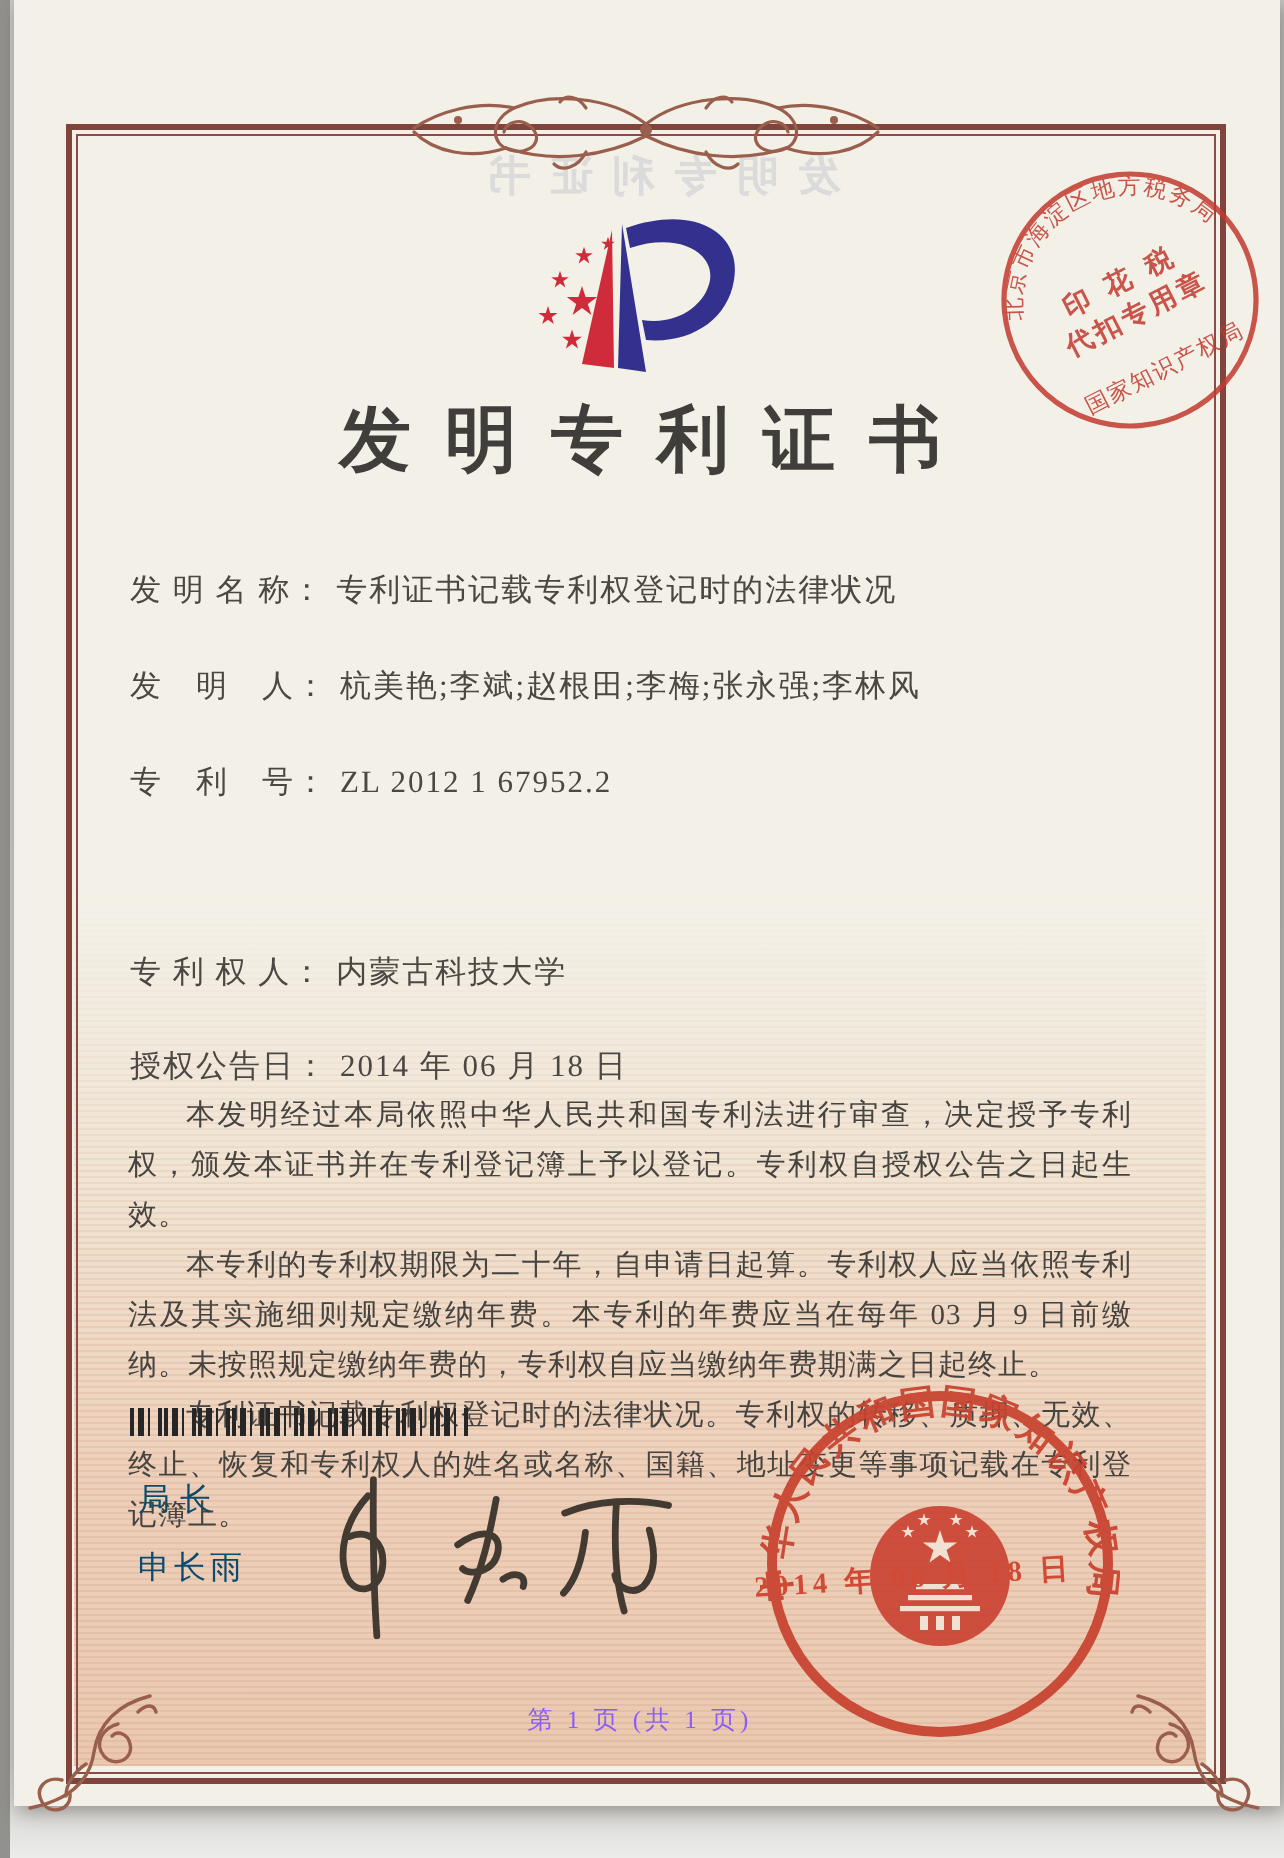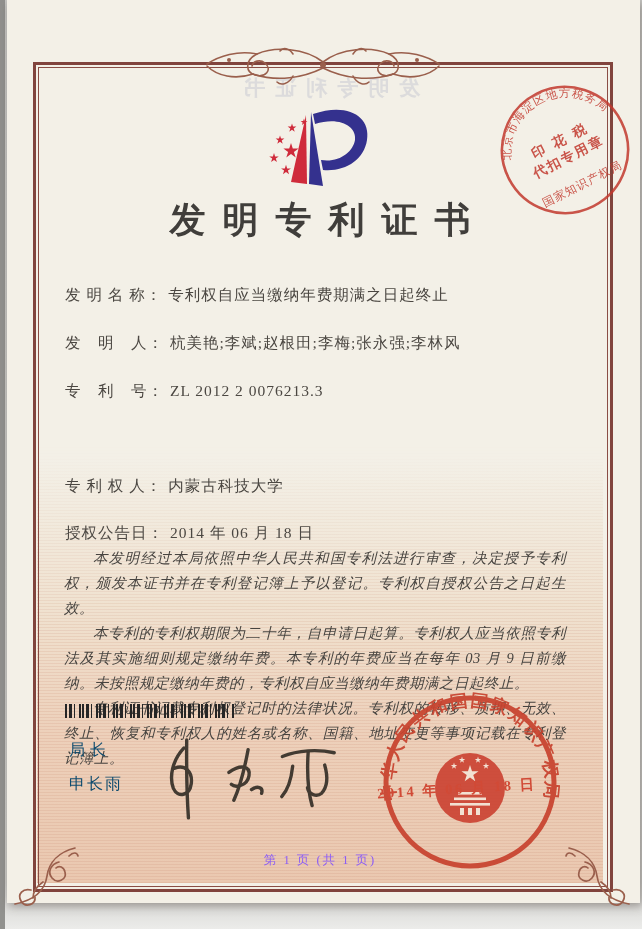--- a/index.html
+++ b/index.html
@@ -45,21 +45,21 @@
     font-size:15px;letter-spacing:2px;color:#4b4742;white-space:nowrap;
   }
   .logo-wrap{position:absolute;left:26px;top:102px;width:574px;text-align:center;z-index:3;}
   .title{
     position:absolute;left:26px;top:196px;width:574px;text-align:center;z-index:4;
     font-size:36px;font-weight:600;color:#403e3b;letter-spacing:17px;text-indent:17px;margin:0;
   }
   .field-row{position:absolute;left:58px;z-index:4;font-size:15.5px;color:#4b4742;white-space:nowrap;letter-spacing:1px;}
   .field-row .val{margin-left:6px;}
   .f1{top:285px}.f2{top:333px}.f3{top:381px}.f4{top:428px}.f5{top:476px}.f6{top:523px}
-  .body-text{position:absolute;left:57px;top:546px;width:502px;z-index:4;font-style:italic;}
+  .body-text{position:absolute;left:57px;top:546px;width:502px;z-index:4;}
   .body-text p{
     margin:0;font-size:14.5px;line-height:25px;color:#474440;
     text-indent:2em;letter-spacing:.5px;text-align:justify;
   }
   .barcode{
     position:absolute;left:58px;top:704px;width:170px;height:14px;z-index:4;
     background:repeating-linear-gradient(90deg,
       #262626 0 2px,transparent 2px 4px,#262626 4px 7px,transparent 7px 9px,
       #262626 9px 10px,transparent 10px 14px,#262626 14px 16px,transparent 16px 17px);
   }
@@ -143,27 +143,27 @@
       <use href="#star" transform="translate(19,38) scale(4.6)" fill="#cf2b3b"></use>
       <use href="#star" transform="translate(31,26) scale(4.6)" fill="#cf2b3b"></use>
       <use href="#star" transform="translate(43,20) scale(3.6)" fill="#cf2b3b"></use>
       <use href="#star" transform="translate(25,68) scale(5.2)" fill="#cf2b3b"></use>
     </svg>
   </div>
 
   <h1 class="title">发明专利证书</h1>
 
   <div class="field-row f1">
-    <span class="lbl">发 明 名 称：</span><span class="val">专利权自应当缴纳年费期满之日起终止</span>
+    <span class="lbl">发 明 名 称：</span><span class="val">专利证书记载专利权登记时的法律状况</span>
   </div>
   <div class="field-row f2">
     <span class="lbl">发　明　人：</span><span class="val">杭美艳;李斌;赵根田;李梅;张永强;李林风</span>
   </div>
   <div class="field-row f3">
-    <span class="lbl">专　利　号：</span><span class="val">ZL 2012 2 0076213.3</span>
+    <span class="lbl">专　利　号：</span><span class="val">ZL 2012 1 67952.2</span>
   </div>
   <div class="field-row f5">
     <span class="lbl">专 利 权 人：</span><span class="val">内蒙古科技大学</span>
   </div>
   <div class="field-row f6">
     <span class="lbl">授权公告日：</span><span class="val">2014 年 06 月 18 日</span>
   </div>
 
   <div class="body-text">
     <p>本发明经过本局依照中华人民共和国专利法进行审查，决定授予专利权，颁发本证书并在专利登记簿上予以登记。专利权自授权公告之日起生效。</p>

